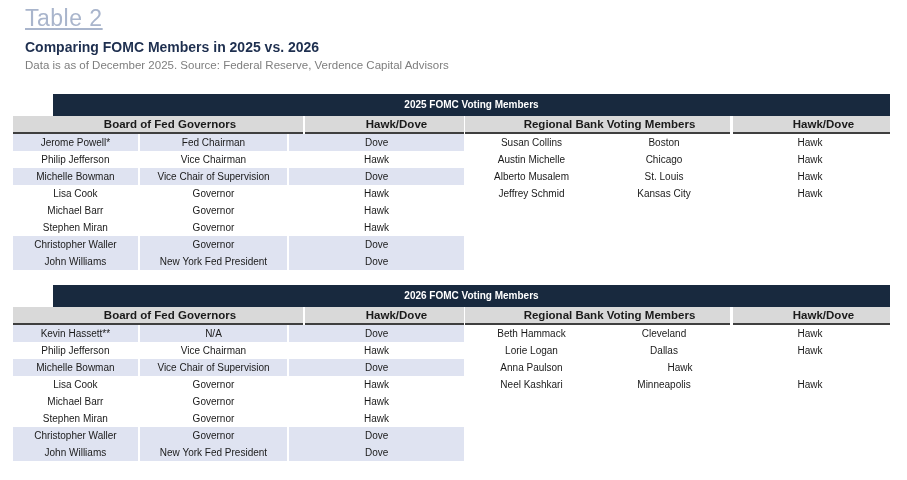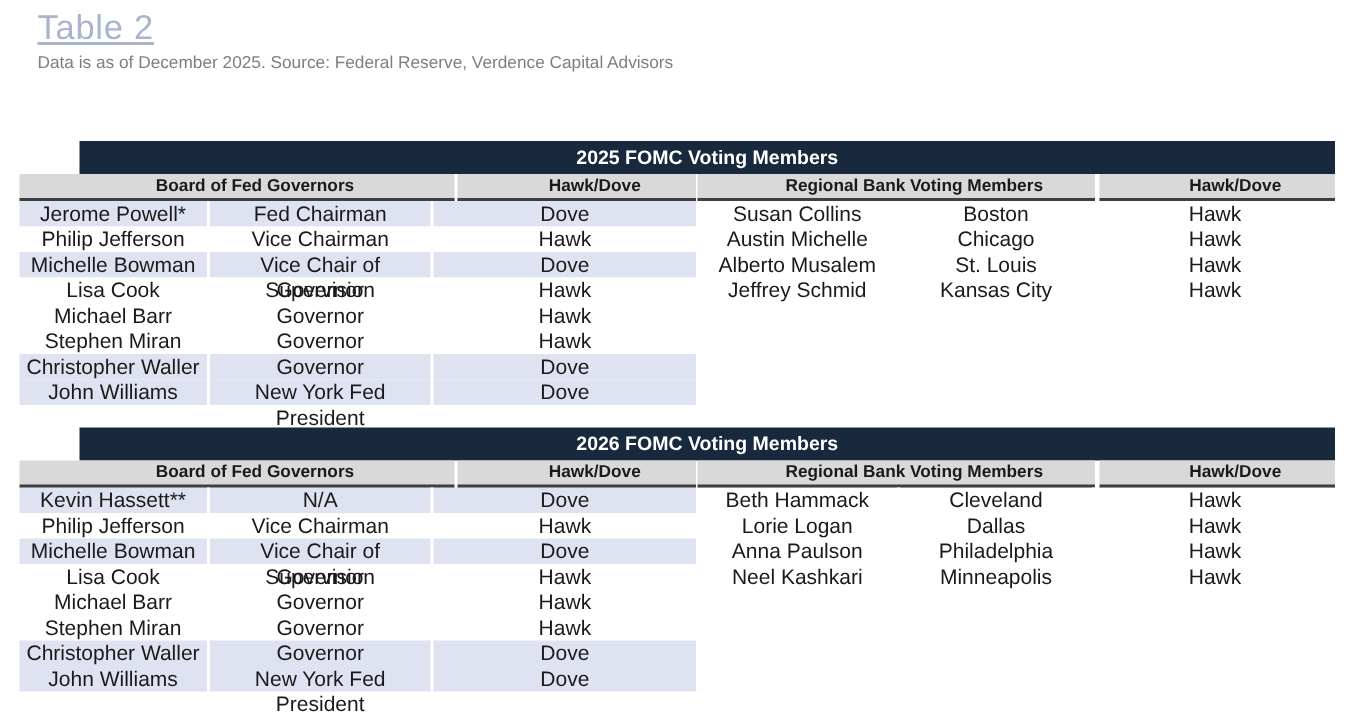--- a/index.html
+++ b/index.html
@@ -10,53 +10,54 @@
   .doc-header { position:absolute; left:25px; top:5px; }
   .doc-title { font-size:23px; color:#a9b5cc; letter-spacing:0.5px;text-decoration:underline; }
   .doc-subtitle { font-size:14px; font-weight:bold; color:#1e2f4f; margin-top:7px; }
   .doc-caption { font-size:11.5px; color:#7e7e7e; margin-top:4px; }
 
   .fomc-table { position:absolute; left:13px; width:877px; }
   .t2025 { top:94px; }
   .t2026 { top:285px; }
 
   .title-bar { height:22px; background:#18293e; color:#ffffff; font-weight:bold;
-               font-size:13px; text-align:center; line-height:22px;margin-left:40px; }
+               font-size:10px; text-align:center; line-height:22px;margin-left:40px; }
 
   .sections { display:flex; }
   .section-left  { width:451px; }
   .section-right { width:425px; margin-left:1px; }
 
   .thead { display:flex; height:18px; }
   .thead .hcell { background:#d9d9d9; font-weight:bold; font-size:11.5px;
                   text-align:center; line-height:16px; height:18px;
                   border-bottom:2px solid #3f3f3f;padding-left:24px; }
   .section-left  .hcell.merged { width:290px; }
   .section-left  .hcell.stance { width:159px; margin-left:2px; }
   .section-right .hcell.merged { width:265px; }
   .section-right .hcell.stance { width:157px; margin-left:3px; }
 
-  .trow { display:flex; height:17px; font-size:14px; line-height:17px; background:#ffffff; }
+  .trow { display:flex; height:17px; font-size:10px; line-height:17px; background:#ffffff; }
   .trow.dove { background:#dfe3f1; }
   .tcell { text-align:center; border-right:2px solid #ffffff; }
   .tcell:last-child { border-right:none; }
   .section-left  .c0 { width:134px; }
   .section-left  .c1 { width:158px; }
   .section-left  .c2 { width:185px; }
   .section-right .c0 { width:135px; }
   .section-right .c1 { width:130px; }
   .section-right .c2 { width:160px; }
 </style>
 </head>
 <body>
 
 <div class="page">
 
   <div class="doc-header">
     <div class="doc-title">Table 2</div>
+    <div class="doc-subtitle">Comparing FOMC Members in 2025 vs. 2026</div>
     <div class="doc-caption">Data is as of December 2025. Source: Federal Reserve, Verdence Capital Advisors</div>
   </div>
 
   <div class="fomc-table t2025">
     <div class="title-bar">2025 FOMC Voting Members</div>
     <div class="sections">
       <div class="section-left">
         <div class="thead">
           <div class="hcell merged">Board of Fed Governors</div>
           <div class="hcell stance">Hawk/Dove</div>
@@ -197,21 +198,20 @@
               <div class="tcell c1">Cleveland</div>
               <div class="tcell c2">Hawk</div>
             </div>
             <div class="trow">
               <div class="tcell c0">Lorie Logan</div>
               <div class="tcell c1">Dallas</div>
               <div class="tcell c2">Hawk</div>
             </div>
             <div class="trow">
               <div class="tcell c0">Anna Paulson</div>
-              <div class="tcell c1">Philadelphia</div>
               <div class="tcell c2">Hawk</div>
             </div>
             <div class="trow">
               <div class="tcell c0">Neel Kashkari</div>
               <div class="tcell c1">Minneapolis</div>
               <div class="tcell c2">Hawk</div>
             </div>
           </div>
       </div>
     </div>

